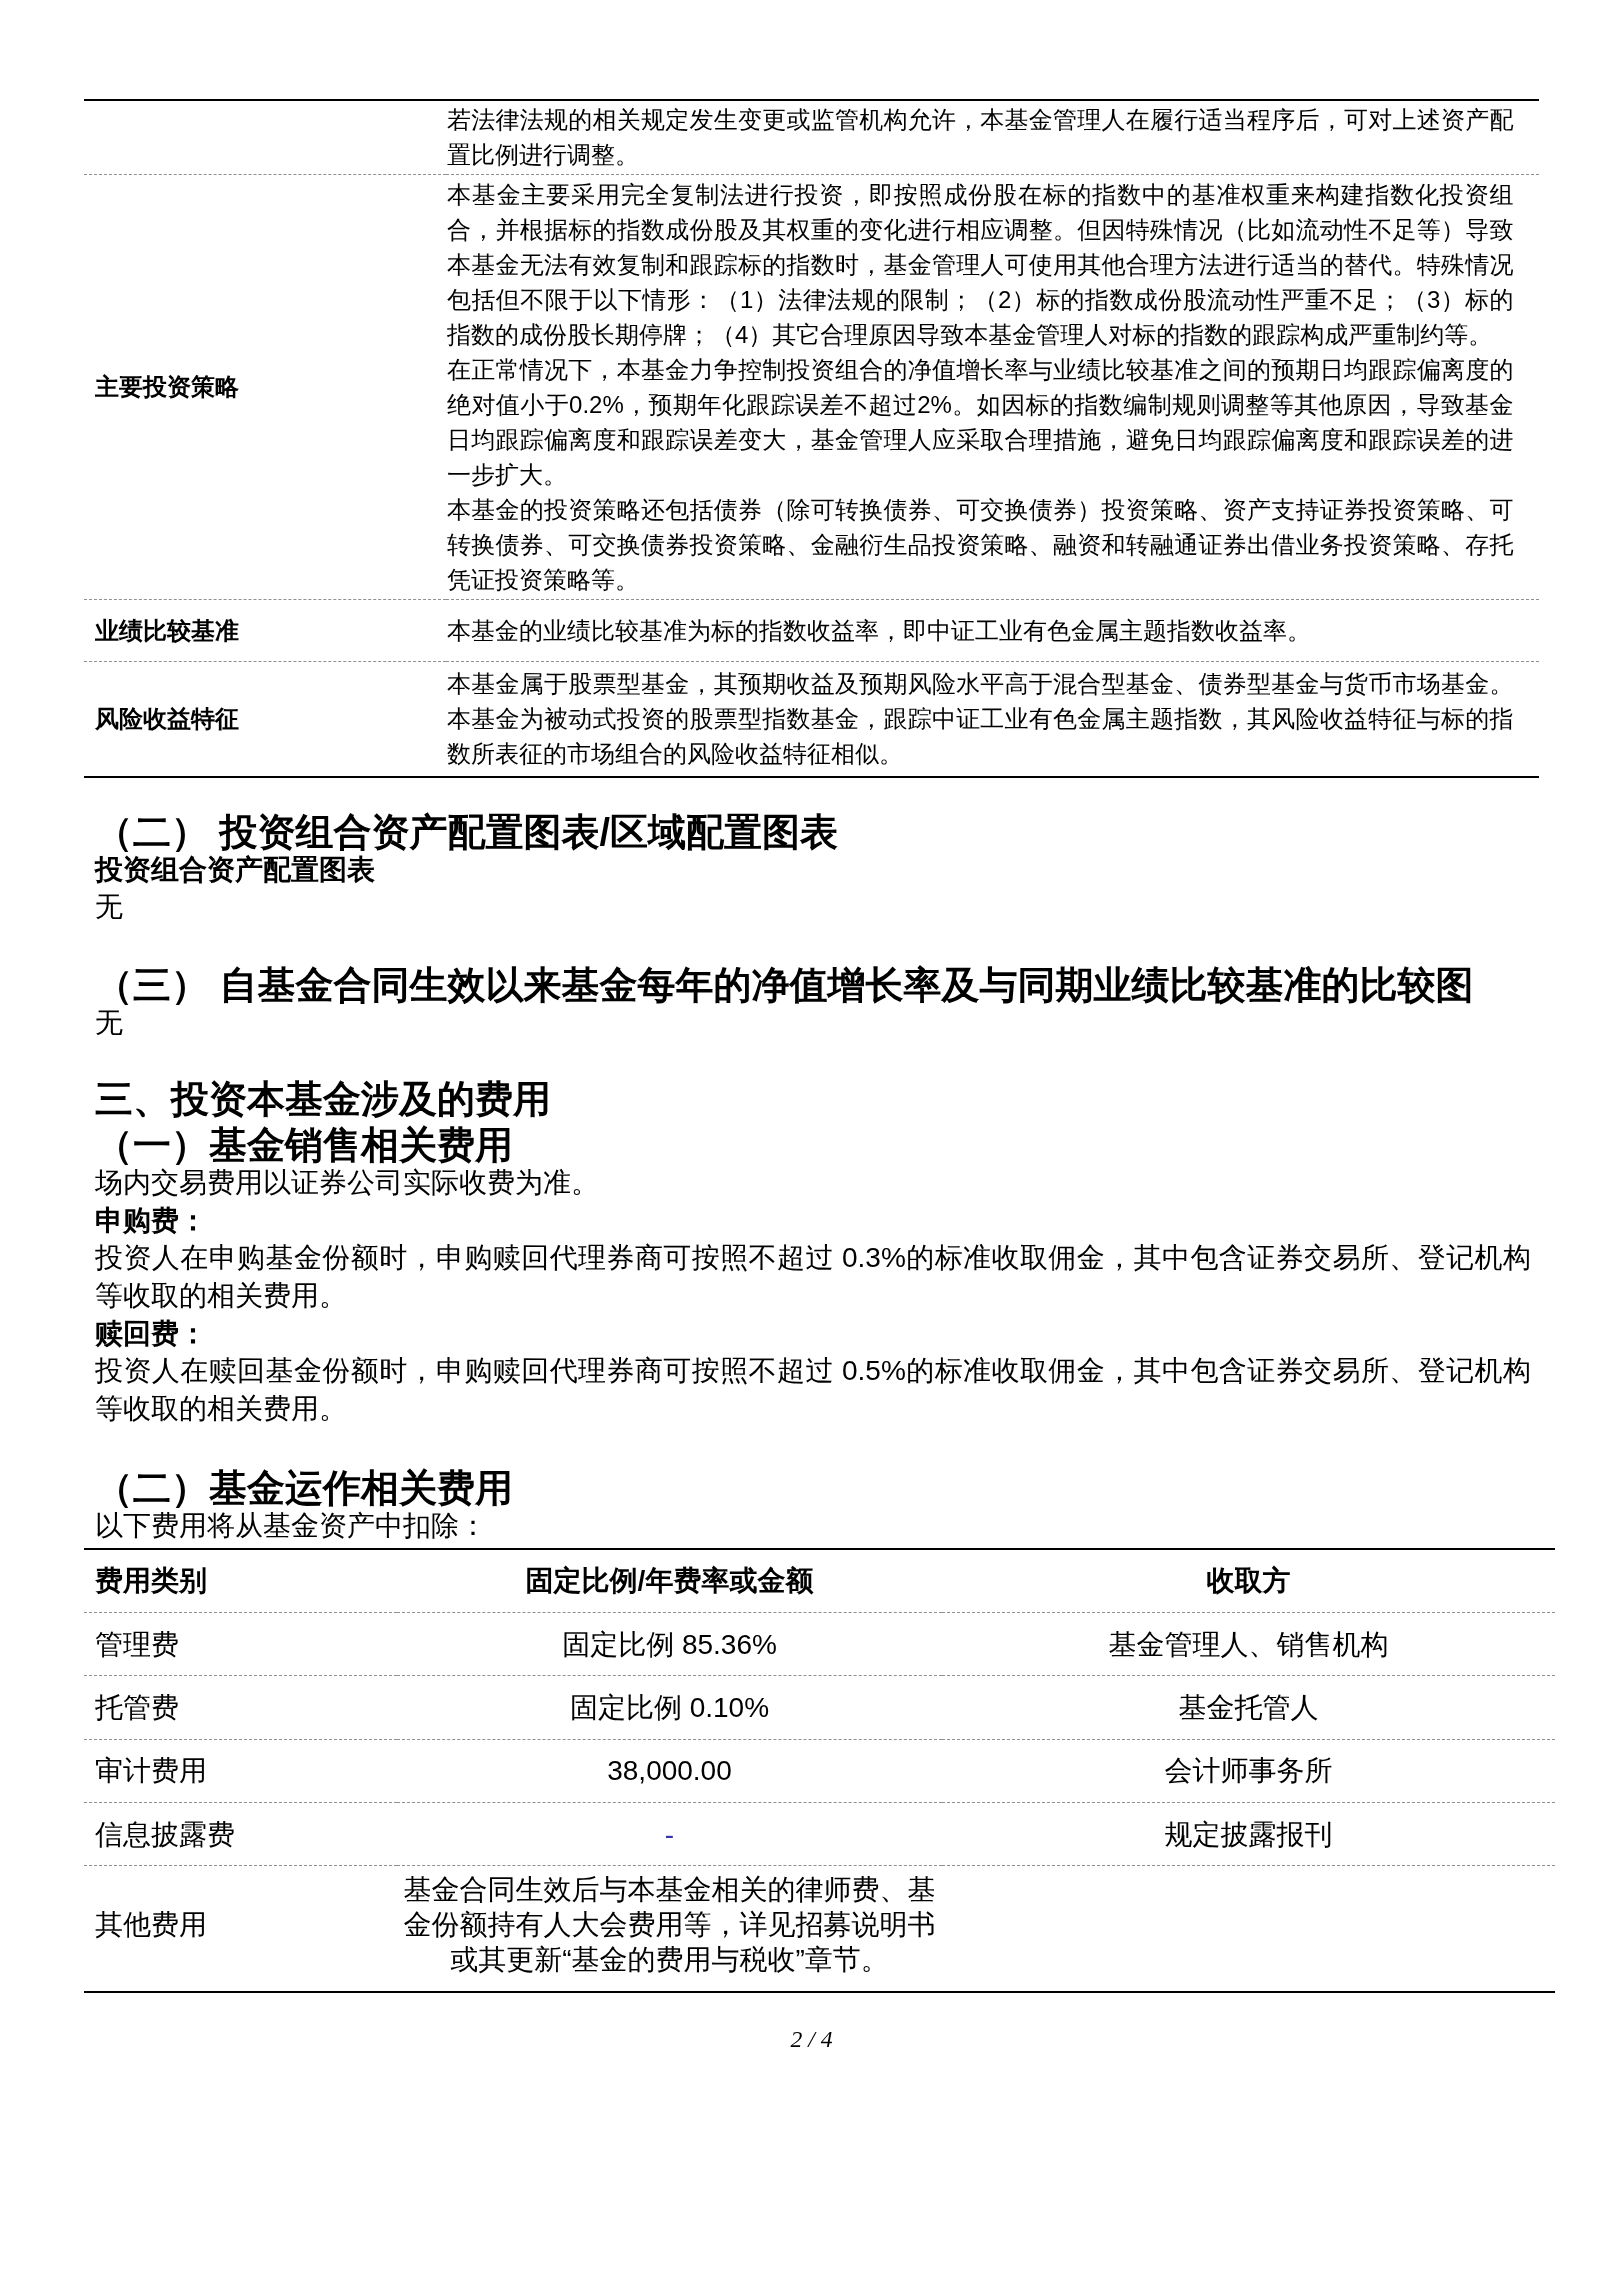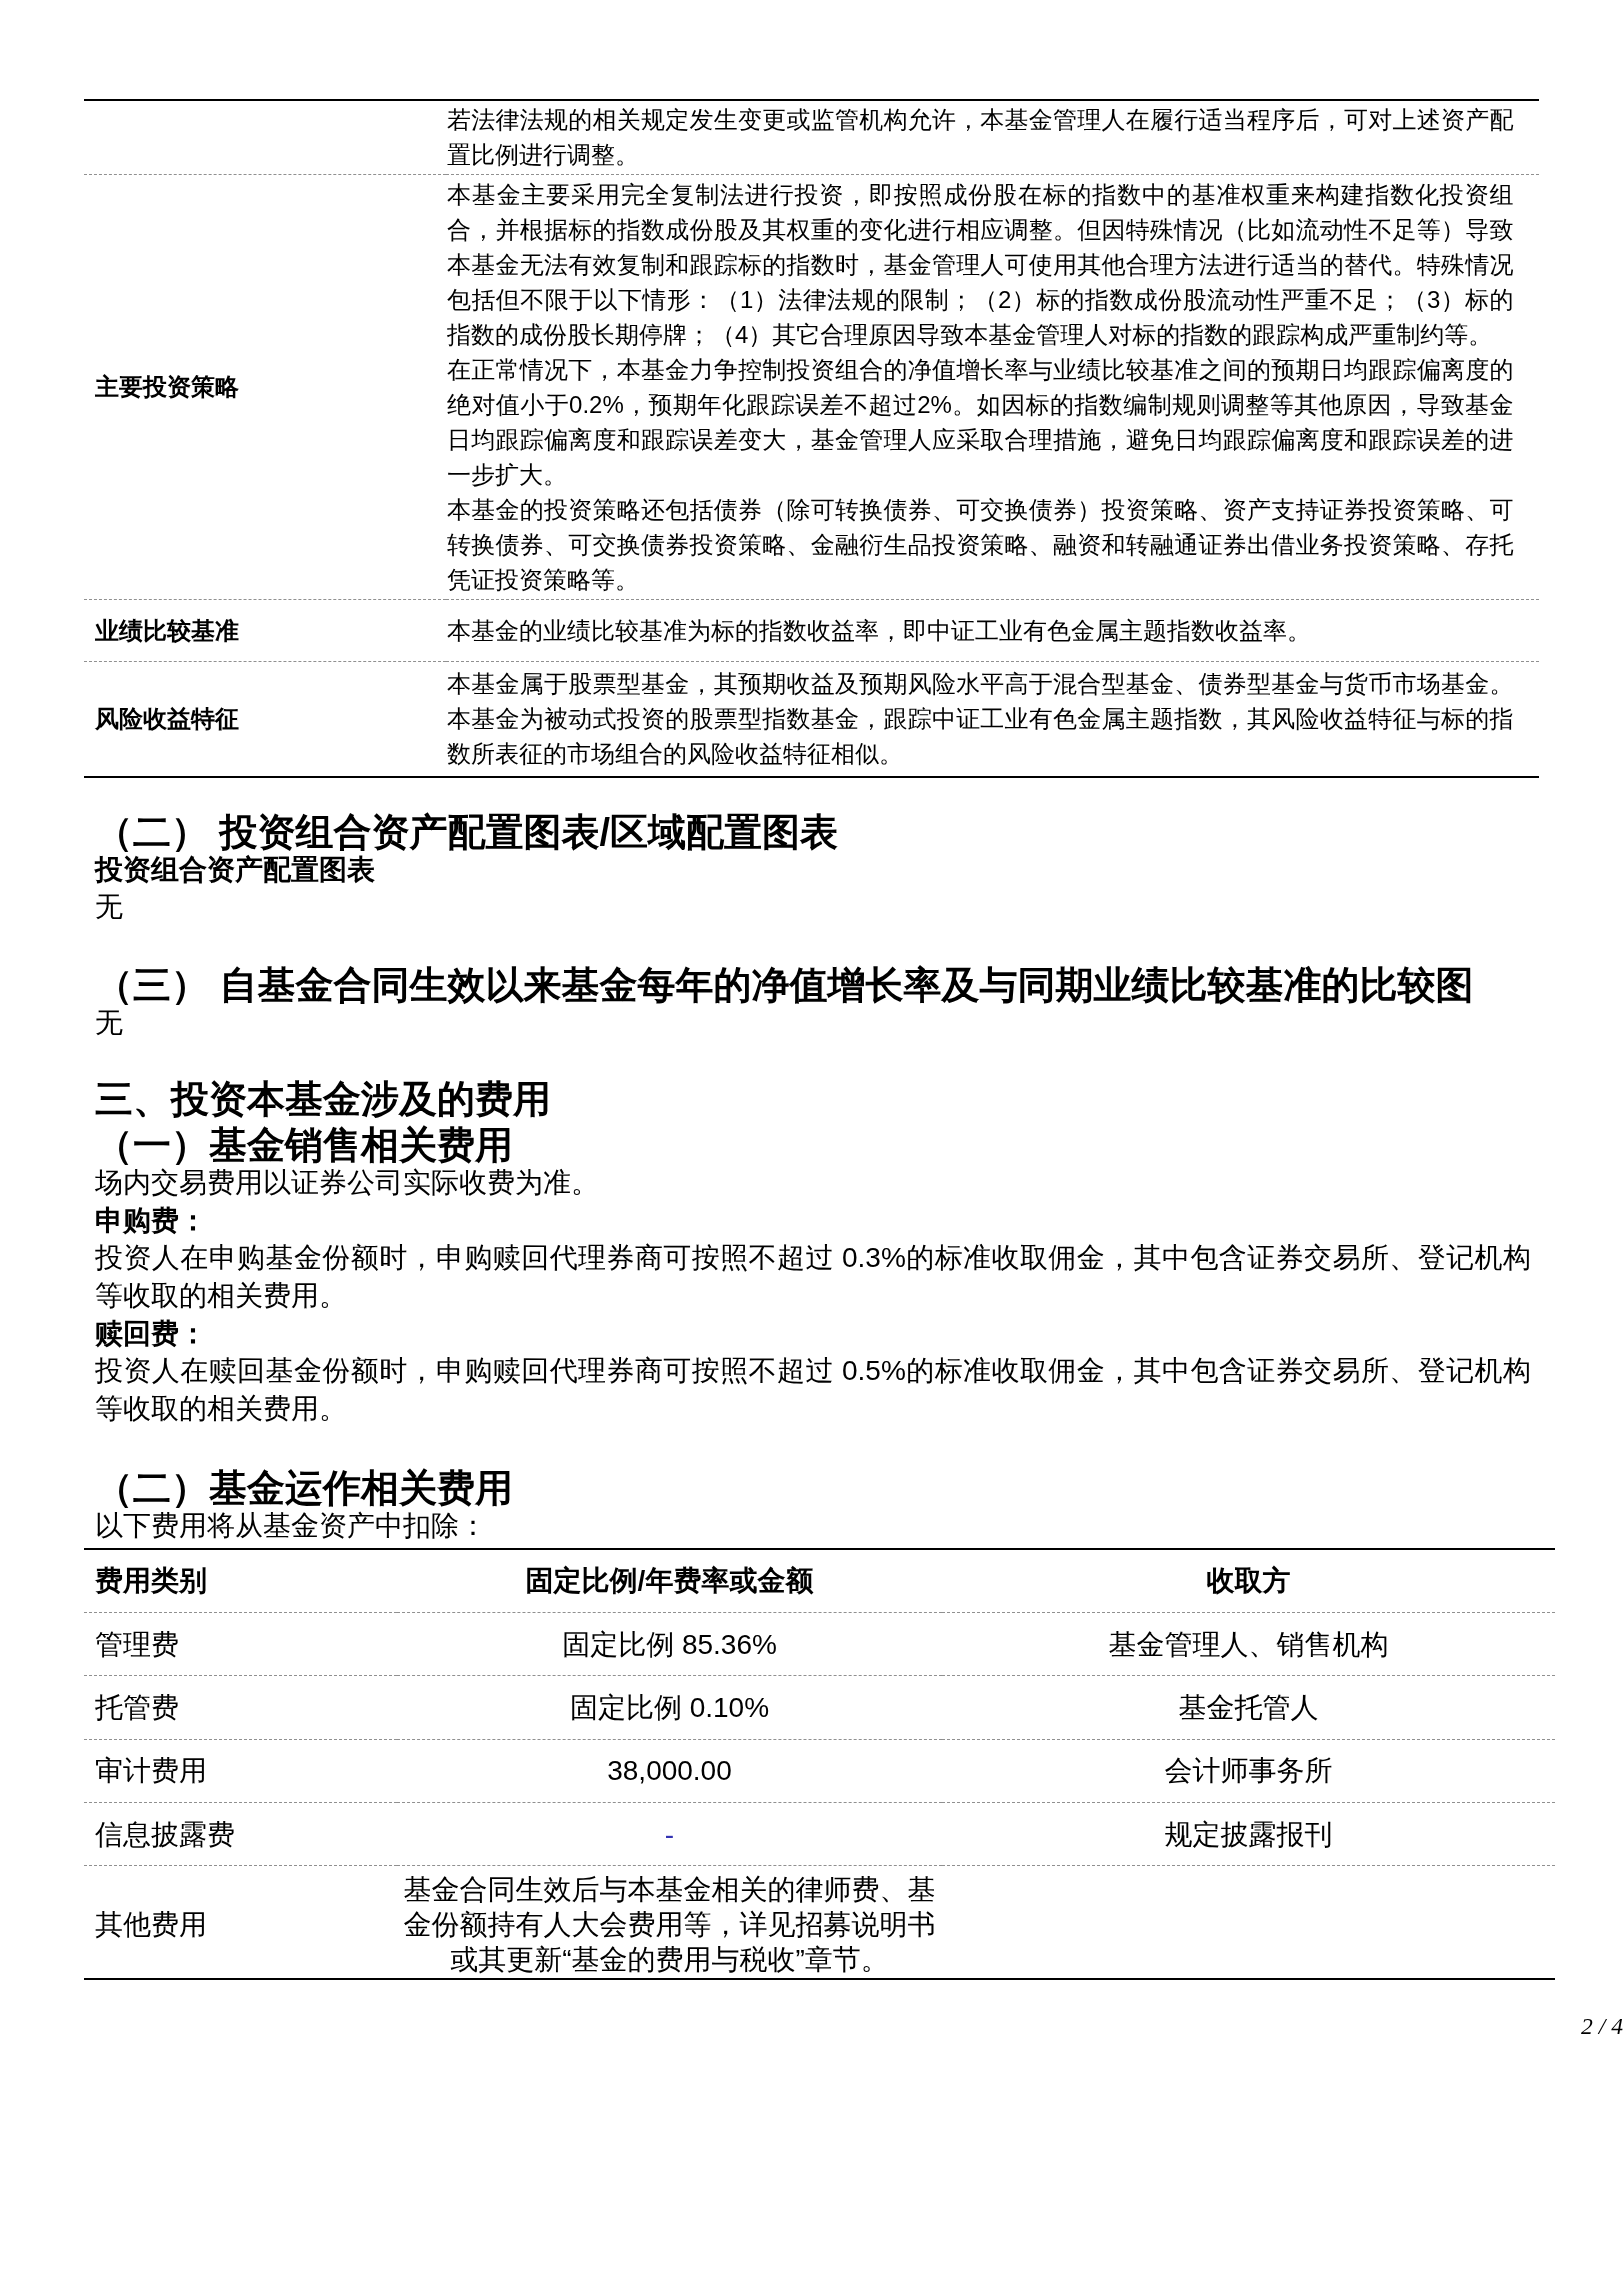--- a/index.html
+++ b/index.html
@@ -46,26 +46,26 @@
     border-top:2px solid #000;border-bottom:2.6px solid #000;
     font-size:28px;line-height:35px;
   }
   table.t2 tr{border-top:1.3px dashed #909090;}
   table.t2 tr:first-child{border-top:none;}
   table.t2 th,table.t2 td{vertical-align:middle;font-weight:normal;padding-top:13.7px;padding-bottom:13.7px;}
   table.t2 th{font-weight:bold;}
   table.t2 .c1{width:301px;text-align:left;padding-left:11px;}
   table.t2 .c2{width:543px;text-align:center;}
   table.t2 .c3{width:611px;text-align:center;margin-top:36px;}
-  table.t2 tr.rOther td{padding-top:5.9px;padding-bottom:1px;}
+  table.t2 tr.rOther td{padding-top:5.9px;padding-bottom:14px;}
   .other-fee-text{display:inline-block;max-width:589px;text-align:center;margin:0 auto;}
 
   
   .footer{
-    margin-top:31px;text-align:right;width:1623px;
+    margin-top:31px;text-align:center;width:1623px;
     font-family:"Liberation Serif","DejaVu Serif",serif;
     font-style:italic;font-size:23.6px;line-height:31px;
   }
 </style>
 </head>
 <body>
 
 <div class="page">
 
   <table class="t1">

